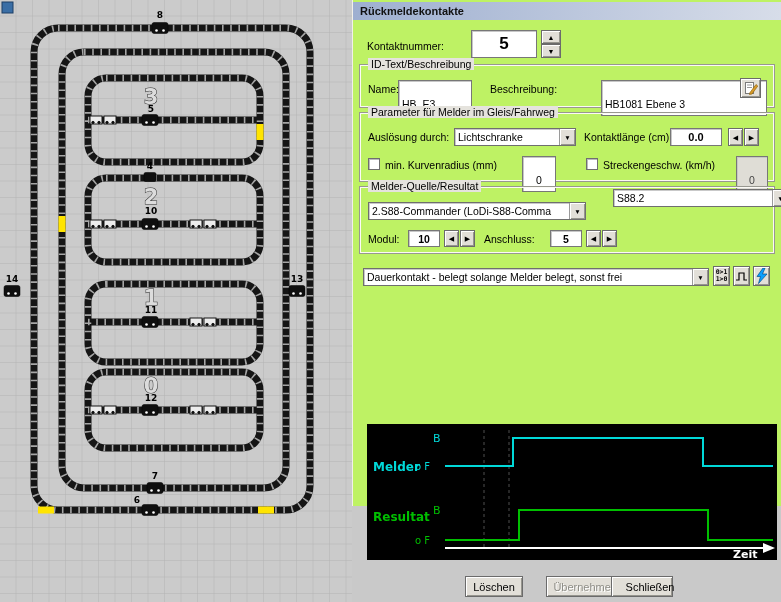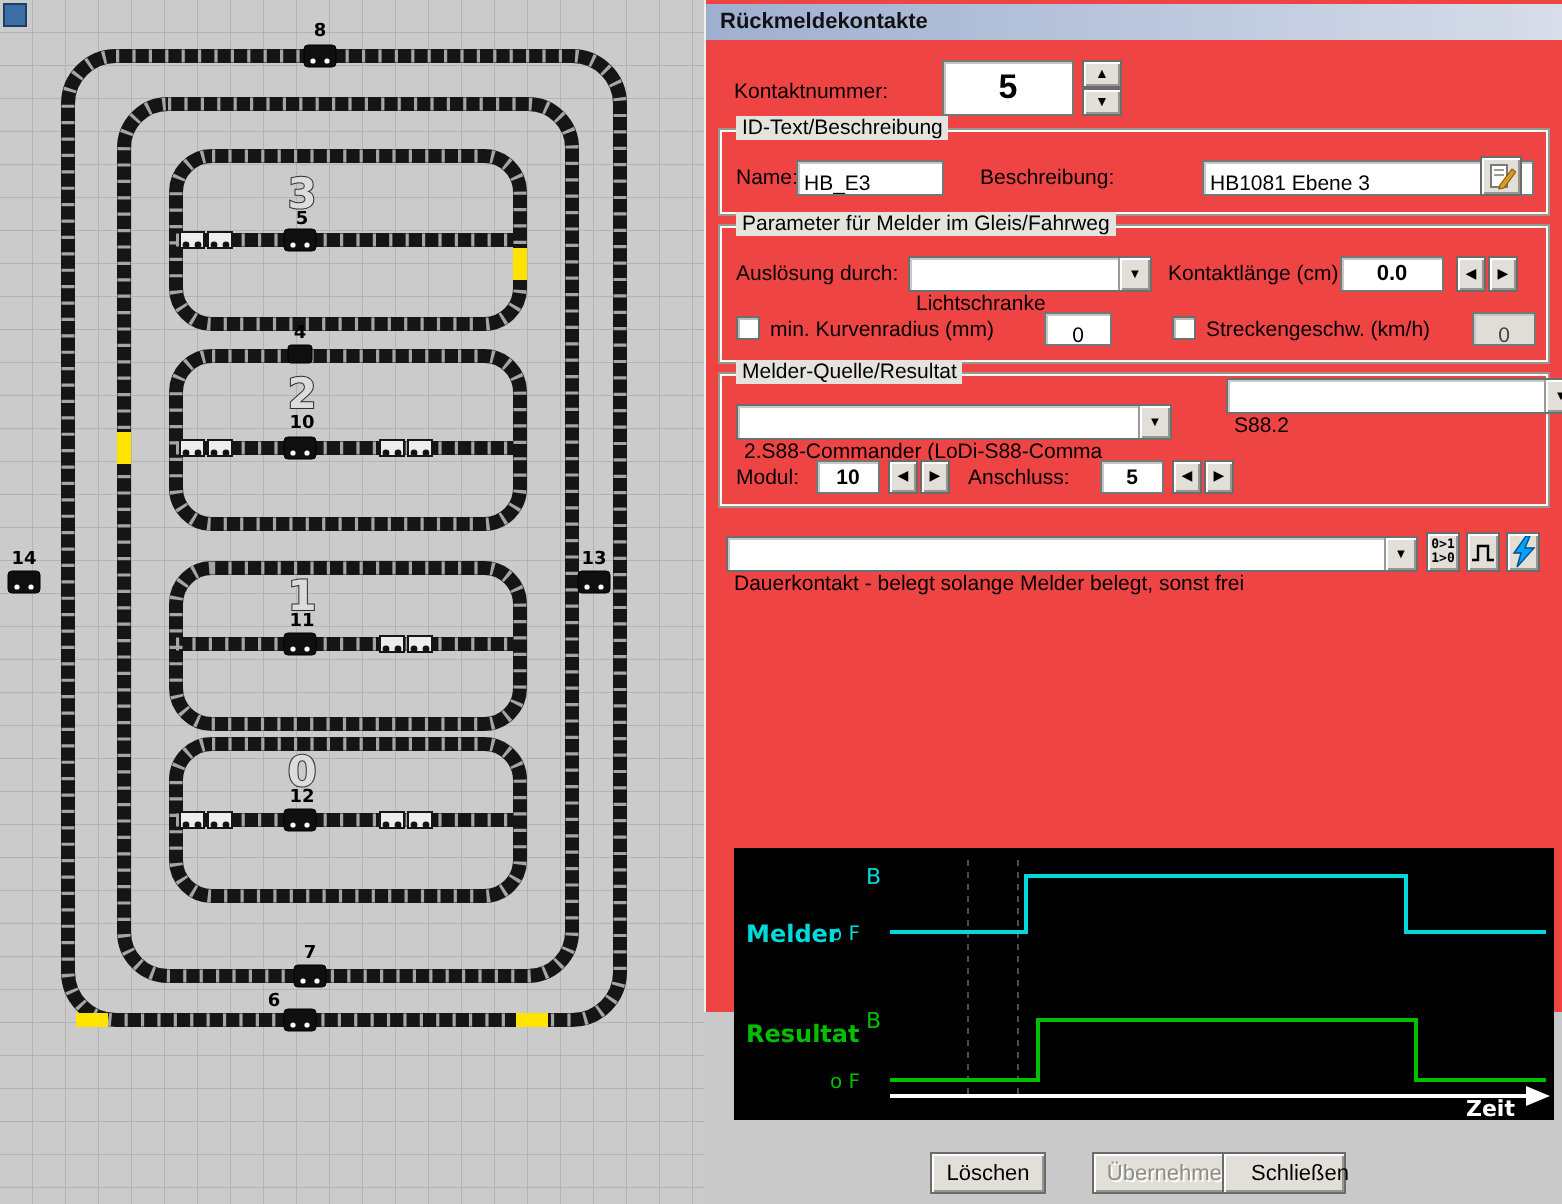--- a/index.html
+++ b/index.html
@@ -1,32 +1,32 @@
 <!DOCTYPE html>
 <html><head>
 <meta charset="utf-8">
 <style>
   *{margin:0;padding:0;box-sizing:border-box;}
   html,body{width:781px;height:602px;}
   body{position:relative;font-family:"Liberation Sans","DejaVu Sans",sans-serif;font-size:10.5px;color:#000;background:#c9c9c9;overflow:hidden;}
   .abs{position:absolute;}
   #track-panel{position:absolute;left:0;top:0;width:352px;height:602px;}
-  #dialog{position:absolute;left:352px;top:0;width:429px;height:506px;background:#ef4444;border-left:1px solid #f2f0ea;}
+  #dialog{position:absolute;left:352px;top:0;width:429px;height:506px;background:#bef264;border-left:1px solid #f2f0ea;}
   .titlebar{position:absolute;left:0;top:2px;width:428px;height:18px;background:linear-gradient(90deg,#9eafd0,#d7dde9);display:flex;align-items:center;padding-left:7px;font-weight:bold;font-size:11px;color:#111;}
   .group{position:absolute;border:1px solid #989890;box-shadow:inset 0 0 0 1px #fbfaf6;}
   .group-title{position:absolute;top:-7px;left:8px;background:#e5e3dd;padding:0 3px;white-space:nowrap;}
   .lbl{position:absolute;white-space:nowrap;}
-  .tbox{position:absolute;background:#fff;border:1px solid #777;box-shadow:inset 1px 1px 0 #c7c7c7;padding:5px 3px;overflow:hidden;white-space:nowrap;}
+  .tbox{position:absolute;background:#fff;border:1px solid #777;box-shadow:inset 1px 1px 0 #c7c7c7;padding:17px 3px;overflow:hidden;white-space:nowrap;}
   .tbox.center{text-align:center;}
   .tbox.disabled{background:#dfddd6;color:#444;}
   .valuebox{position:absolute;background:#fff;border:1px solid #777;box-shadow:inset 1px 1px 0 #c7c7c7;display:flex;align-items:center;justify-content:center;font-weight:bold;}
   .push{position:absolute;background:#e2dfd8;border:1px solid #6b6b6b;box-shadow:inset 1px 1px 0 #fff,inset -1px -1px 0 #96958e;display:flex;align-items:center;justify-content:center;cursor:default;}
   .push.tri{font-size:7px;line-height:1;}
   .combo{position:absolute;display:flex;background:#fff;border:1px solid #6f6f6f;box-shadow:inset 1px 1px 0 #c9c9c9;height:18px;}
-  .combo-text{flex:1;padding:17px 3px;white-space:nowrap;overflow:hidden;}
+  .combo-text{flex:1;padding:2px 3px;white-space:nowrap;overflow:hidden;}
   .combo-btn{width:16px;background:#e2dfd8;border-left:1px solid #9a9a9a;box-shadow:inset 1px 1px 0 #fff,inset -1px -1px 0 #96958e;display:flex;align-items:center;justify-content:center;font-size:6.5px;}
   .cb{position:absolute;width:12px;height:12px;background:#fff;border:1px solid #6f6f6f;box-shadow:inset 1px 1px 0 #bbb;}
   .btm-btn{height:21px;font-size:11px;}
   .disabled-text{color:#8e8d86;text-shadow:1px 1px 0 #fff;}
   .edge-lines{display:flex;flex-direction:column;align-items:center;font-family:"DejaVu Sans Mono",monospace;font-size:6.5px;line-height:7px;font-weight:bold;}
   svg text{font-family:"DejaVu Sans","Liberation Sans",sans-serif;}
   .marker-num{font-size:9px;font-weight:bold;fill:#000;}
   .lvl{font-size:21px;font-weight:bold;fill:#dcdcdc;stroke:#2e2e2e;stroke-width:1;paint-order:stroke;}
 </style>
 </head>

